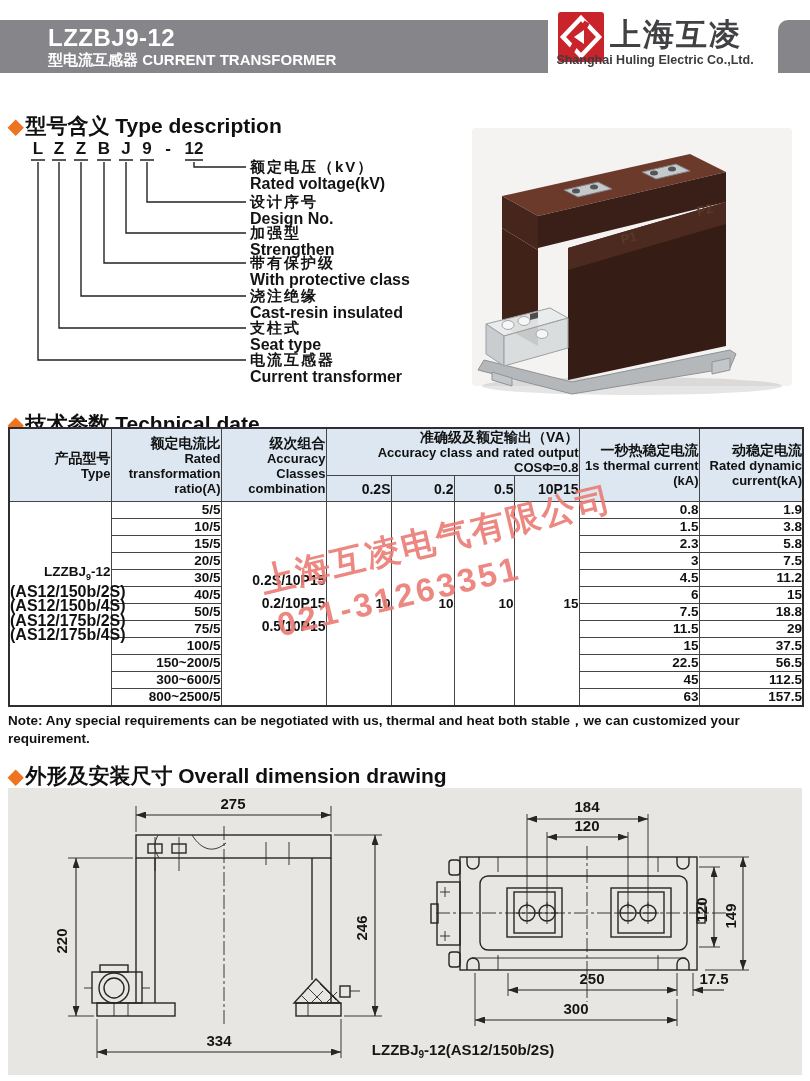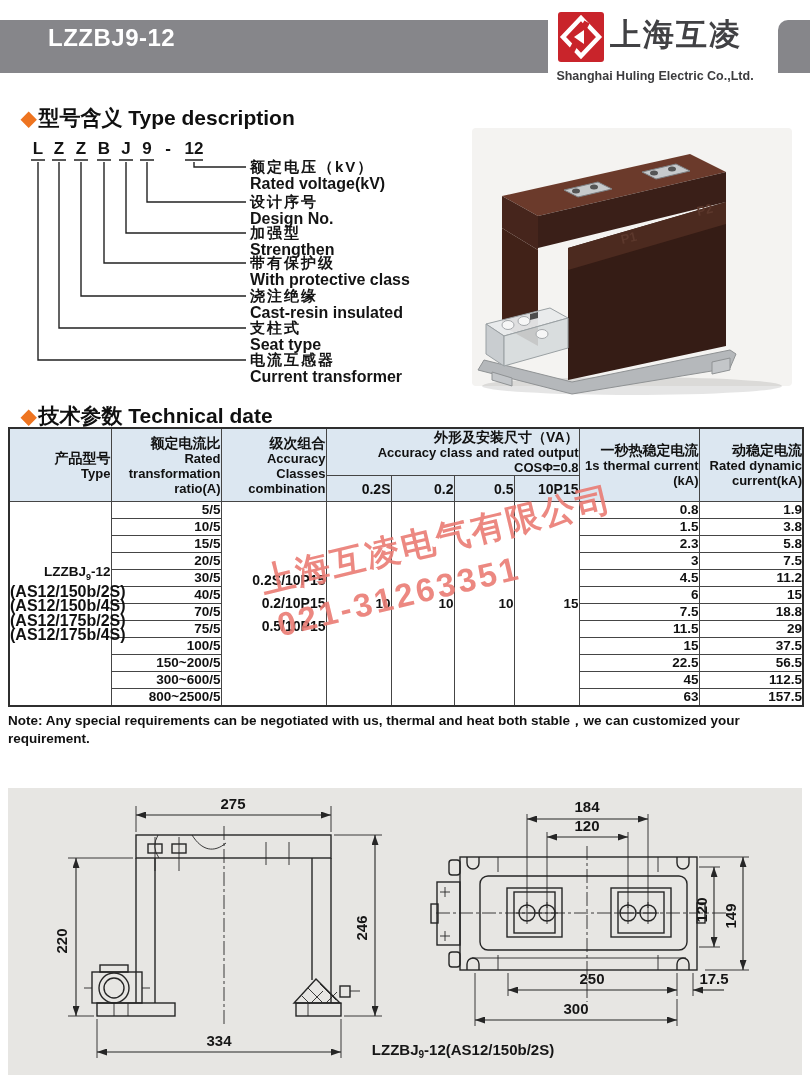--- a/index.html
+++ b/index.html
@@ -6,23 +6,23 @@
   #page{position:relative;width:810px;height:1081px;background:#fff;overflow:hidden;
         font-family:"Liberation Sans",sans-serif;color:#111;}
   
   .hbar{position:absolute;left:0;top:20px;width:556px;height:53px;background:#86868a;}
   .hbar-right{position:absolute;left:778px;top:20px;width:32px;height:53px;background:#86868a;border-radius:10px 0 0 0;}
   .hbar-title{position:absolute;left:48px;top:24px;font-size:24px;font-weight:bold;color:#fff;letter-spacing:.5px;}
   .hbar-sub{position:absolute;left:48px;top:51px;font-size:15px;font-weight:bold;color:#fff;}
   .logo-plate{position:absolute;left:548px;top:0;width:214px;height:86px;background:#fff;border-radius:0 0 14px 14px;}
   .logo-sq{position:absolute;left:10px;top:12px;}
   .logo-cn{position:absolute;left:62px;top:14px;font-size:31px;font-weight:bold;color:#414144;letter-spacing:2px;}
-  .logo-en{position:absolute;left:0;right:0;bottom:3px;text-align:center;font-size:12.5px;font-weight:bold;color:#3c3c3e;}
-  
-  .sect{position:absolute;left:21px;font-size:21px;font-weight:bold;color:#101010;}
+  .logo-en{position:absolute;left:0;right:0;bottom:19px;text-align:center;font-size:12.5px;font-weight:bold;color:#3c3c3e;}
+  
+  .sect{position:absolute;left:8px;font-size:21px;font-weight:bold;color:#101010;margin-top:8px;}
   .sect .dia{color:#ee7420;margin-right:2px;font-size:20px;}
   
   .tdsvg{position:absolute;left:18px;top:132px;}
   .code-letter{font:bold 17px "Liberation Sans",sans-serif;fill:#141414;}
   .lab-cn{font:bold 15px "Liberation Sans",sans-serif;fill:#141414;letter-spacing:2px;}
   .lab-en{font:bold 16px "Liberation Sans",sans-serif;fill:#141414;}
   .tline{stroke:#222;stroke-width:1.4;fill:none;}
   
   .photo{position:absolute;left:472px;top:128px;}
   
@@ -57,20 +57,21 @@
   .cap{font:bold 15px "Liberation Sans",sans-serif;fill:#161616;}
 </style>
 </head>
 <body>
 
 <div id="page">
 
   <div class="hbar"></div>
   <div class="hbar-right"></div>
   <div class="hbar-title">LZZBJ9-12</div>
+  <div class="hbar-sub">型电流互感器 CURRENT TRANSFORMER</div>
   <div class="logo-plate">
     <svg class="logo-sq" width="46" height="50" viewBox="0 0 46 50">
       <rect width="46" height="50" rx="3" fill="#c9242b"></rect>
       <path d="M23,6 L41,25 L23,44 L5,25 Z" fill="none" stroke="#fff" stroke-width="4.5"></path>
       <path d="M29,10 L13,40" stroke="#c9242b" stroke-width="6"></path>
       <path d="M26,18 L16,25 L26,32 Z" fill="#fff"></path>
     </svg>
     <div class="logo-cn">上海互凌</div>
     <div class="logo-en">Shanghai Huling Electric Co.,Ltd.</div>
   </div>
@@ -181,21 +182,21 @@
           <div class="hl2">transformation</div>
           <div class="hl2">ratio(A)</div>
         </th>
         <th rowspan="2">
           <div class="hl1">级次组合</div>
           <div class="hl2">Accuracy</div>
           <div class="hl2">Classes</div>
           <div class="hl2">combination</div>
         </th>
         <th colspan="4">
-          <div class="hl1">外形及安装尺寸（VA）</div>
+          <div class="hl1">准确级及额定输出（VA）</div>
           <div class="hl2">Accuracy class and rated output</div>
           <div class="hl2">COSΦ=0.8</div>
         </th>
         <th rowspan="2">
           <div class="hl1">一秒热稳定电流</div>
           <div class="hl2">1s thermal current</div>
           <div class="hl2">(kA)</div>
         </th>
         <th rowspan="2">
           <div class="hl1">动稳定电流</div>
@@ -251,21 +252,21 @@
           <td>30/5</td>
           <td>4.5</td>
           <td>11.2</td>
         </tr>
         <tr>
           <td>40/5</td>
           <td>6</td>
           <td>15</td>
         </tr>
         <tr>
-          <td>70/5</td>
+          <td>50/5</td>
           <td>7.5</td>
           <td>18.8</td>
         </tr>
         <tr>
           <td>75/5</td>
           <td>11.5</td>
           <td>29</td>
         </tr>
         <tr>
           <td>100/5</td>
@@ -292,20 +293,23 @@
 
   <div class="wm">
     <div class="wm1">上海互凌电气有限公司</div>
     <div class="wm2">021-31263351</div>
   </div>
 
   <div class="note">
     <div class="note-en">Note: Any special requirements can be negotiated with us, thermal and heat both stable，we can customized your requirement.</div>
   </div>
 
+  <div class="sect" style="top:754px;">
+    <span class="dia">◆</span><span>外形及安装尺寸</span>&nbsp;<span>Overall dimension drawing</span>
+  </div>
 
   <div class="dwgbox">
     <svg width="794" height="287" viewBox="0 0 794 287">
       <defs>
         <marker id="me" markerUnits="userSpaceOnUse" markerWidth="10" markerHeight="7" refX="10" refY="3.5" orient="auto">
           <path d="M10,3.5 L0,0 L0,7 Z" fill="#262626"></path>
         </marker>
         <marker id="ms" markerUnits="userSpaceOnUse" markerWidth="10" markerHeight="7" refX="0" refY="3.5" orient="auto">
           <path d="M0,3.5 L10,0 L10,7 Z" fill="#262626"></path>
         </marker>

